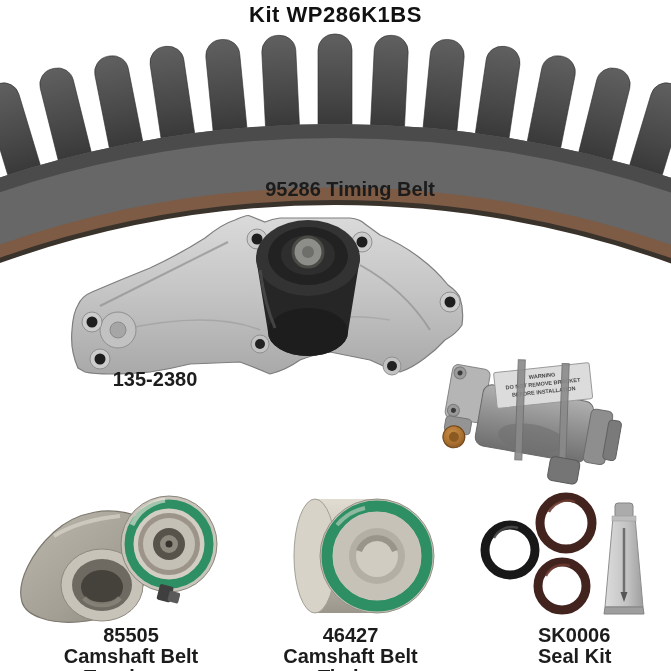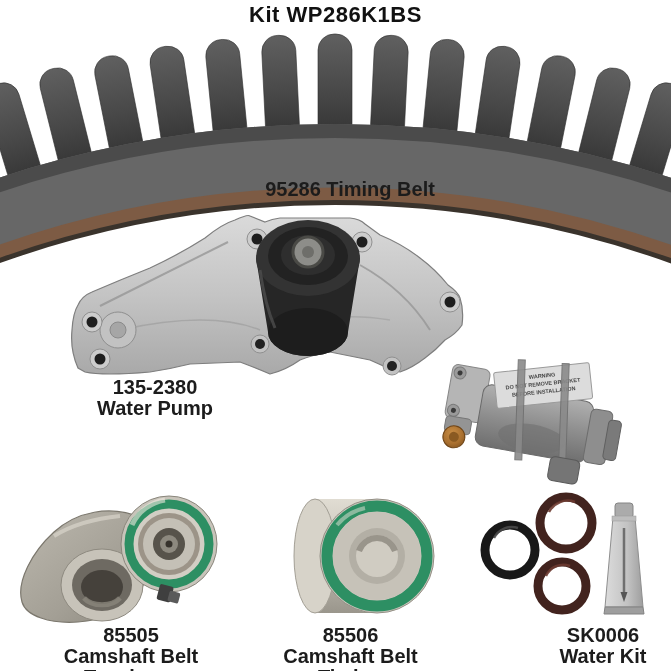--- a/index.html
+++ b/index.html
@@ -269,34 +269,33 @@
       <line x1="144" y1="38" x2="144" y2="102" stroke="#6f6f6f" stroke-width="2.5"></line>
       <path d="M140.5 102 L147.5 102 L144 112 Z" fill="#555555"></path>
       <path d="M125 117 L163 117 L164 124 L124 124 Z" fill="#9e9e9e" stroke="#828282"></path>
     </g>
   </svg>
 
   <div class="part-label single" style="left:245px;top:179px;width:210px;">
     <span>95286</span>&nbsp;<span>Timing Belt</span>
   </div>
 
-  <div class="part-label" style="left:55px;top:377px;width:200px;">
+  <div class="part-label" style="left:55px;top:369px;width:200px;">
     <div>135-2380</div>
-    <div>Water Pump</div>
   </div>
 
 
   <div class="part-label" style="left:16px;top:625px;width:230px;">
     <div>85505</div>
     <div>Camshaft Belt Tensioner</div>
   </div>
 
   <div class="part-label" style="left:248px;top:625px;width:205px;">
-    <div>85506</div>
+    <div>46427</div>
     <div>Camshaft Belt Timing</div>
   </div>
 
-  <div class="part-label" style="left:538px;top:625px;width:130px;text-align:center;">
+  <div class="part-label" style="left:538px;top:625px;width:130px;text-align:left;">
     <div>SK0006</div>
-    <div>Water Kit</div>
+    <div>Seal Kit</div>
   </div>
 
 </div>
 
 </body></html>

